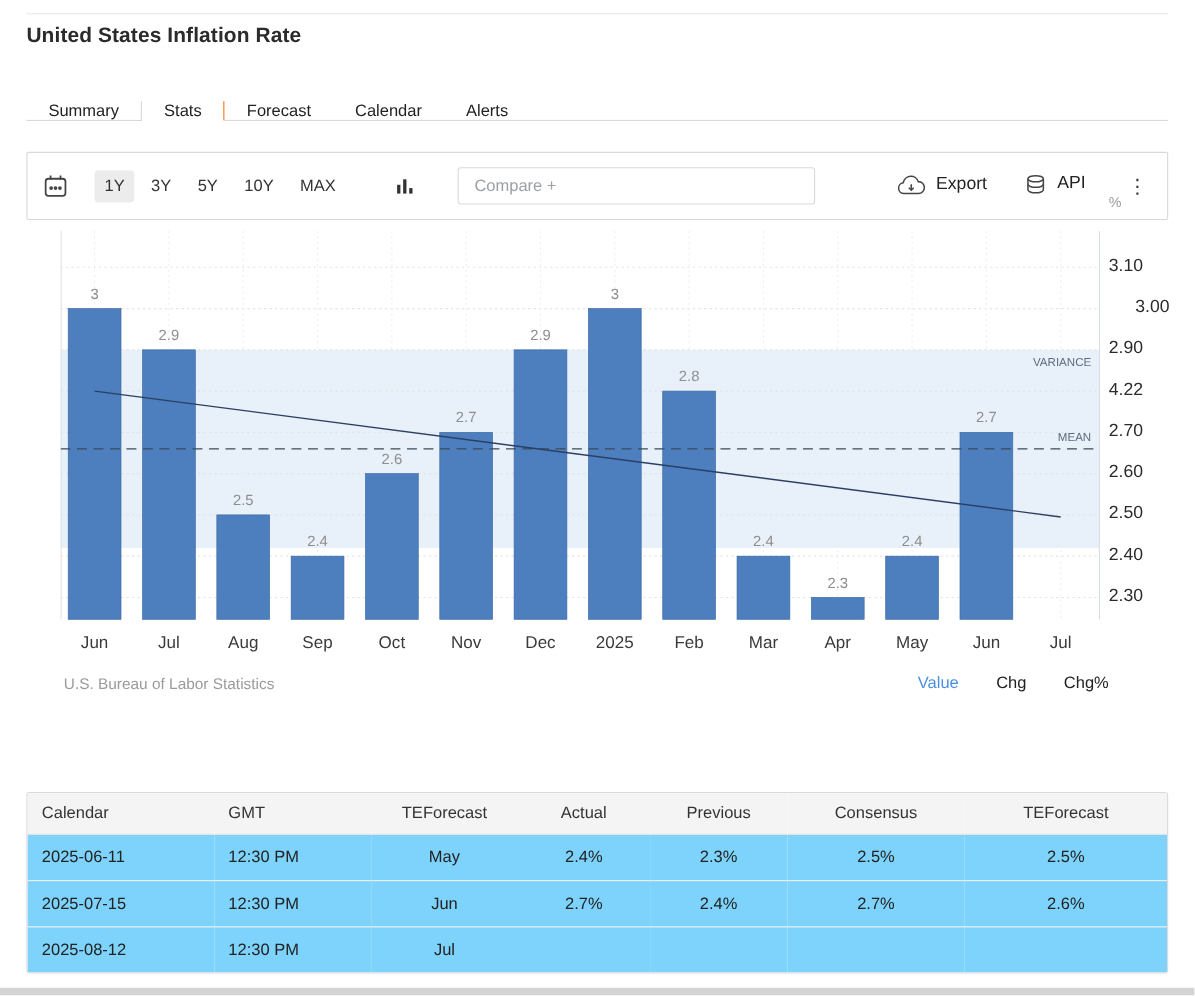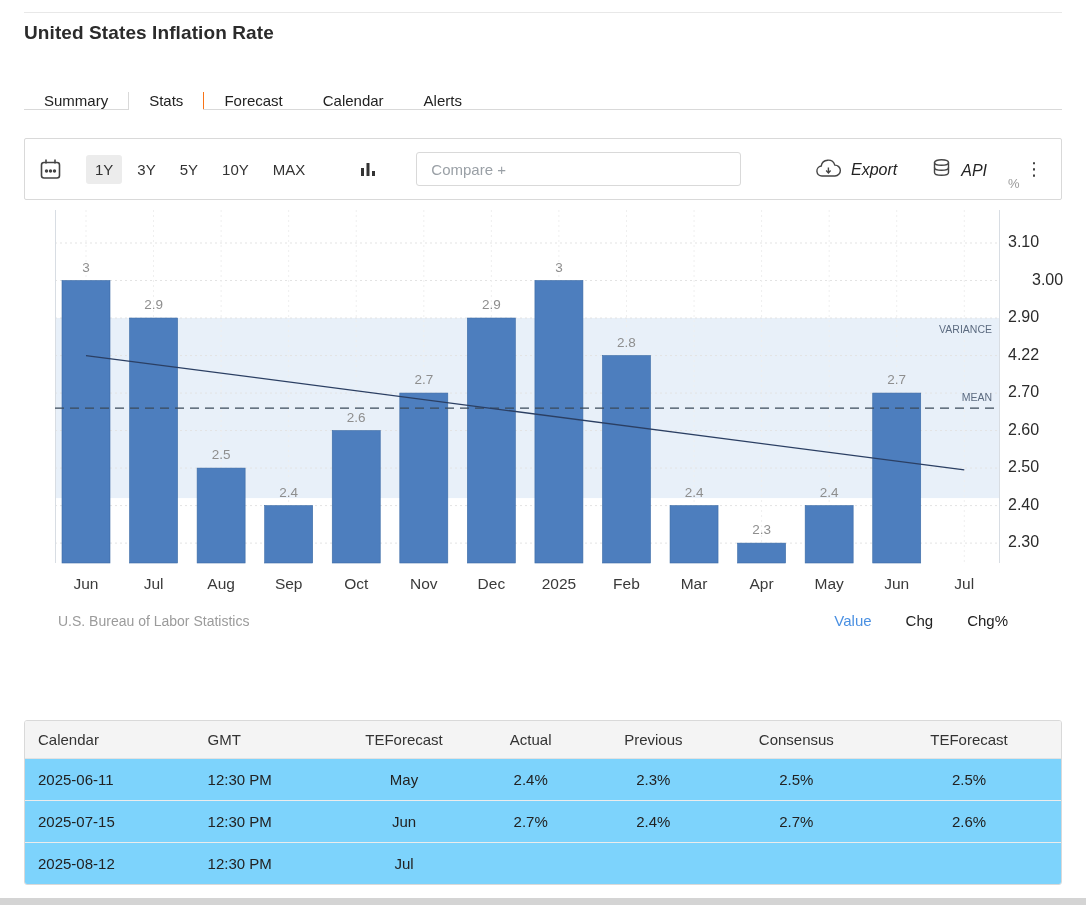--- a/index.html
+++ b/index.html
@@ -19,21 +19,21 @@
   
   .toolbar { position:absolute; left:24px; right:24px; top:120px; height:62px; border:1px solid #d9d9d9; border-radius:2px; display:flex; align-items:center; padding:0 14px;margin-top:18px; }
   .icon-btn { display:flex; align-items:center; justify-content:center; cursor:pointer; }
   .range-group { display:flex; align-items:center; margin-left:24px; gap:6px; }
   .range-btn { font-size:15px; color:#333; padding:6px 9px; border-radius:3px; cursor:pointer; }
   .range-btn.active { background:#ececec; }
   .charttype-btn { margin-left:44px; }
   .compare-box { margin-left:38px; width:325px; height:34px; border:1px solid #d9d9d9; border-radius:3px; font-size:15px; color:#9aa0a6; padding:0 14px; outline:none; background:#fff; }
   .compare-box::placeholder { color:#9aa0a6; }
   .tool-right { margin-left:auto; display:flex; align-items:center; gap:34px; }
-  .tool-act { display:flex; align-items:flex-end; gap:9px; font-size:16px; color:#222; cursor:pointer;font-style:italic; }
+  .tool-act { display:flex; align-items:flex-start; gap:9px; font-size:16px; color:#222; cursor:pointer; }
   .kebab { font-size:18px; color:#333; letter-spacing:0; cursor:pointer; padding:0 4px; }
 
   
   .chart-wrap { position:absolute; left:0; right:0; top:168px; height:470px; }
   .pct-label { position:absolute; left:1008px; top:8px; font-size:13px; color:#9a9a9a; }
   .plot-svg { position:absolute; left:55px; top:42px; }
   .ytick { position:absolute; left:1008px; font-size:16px; color:#2b2b2b; }
   .attrib-row { position:absolute; left:58px; right:78px; top:444px; display:flex; align-items:center; }
   .source-note { font-size:14px; color:#9b9b9b; }
   .toggles { margin-left:auto; display:flex; gap:34px; }

